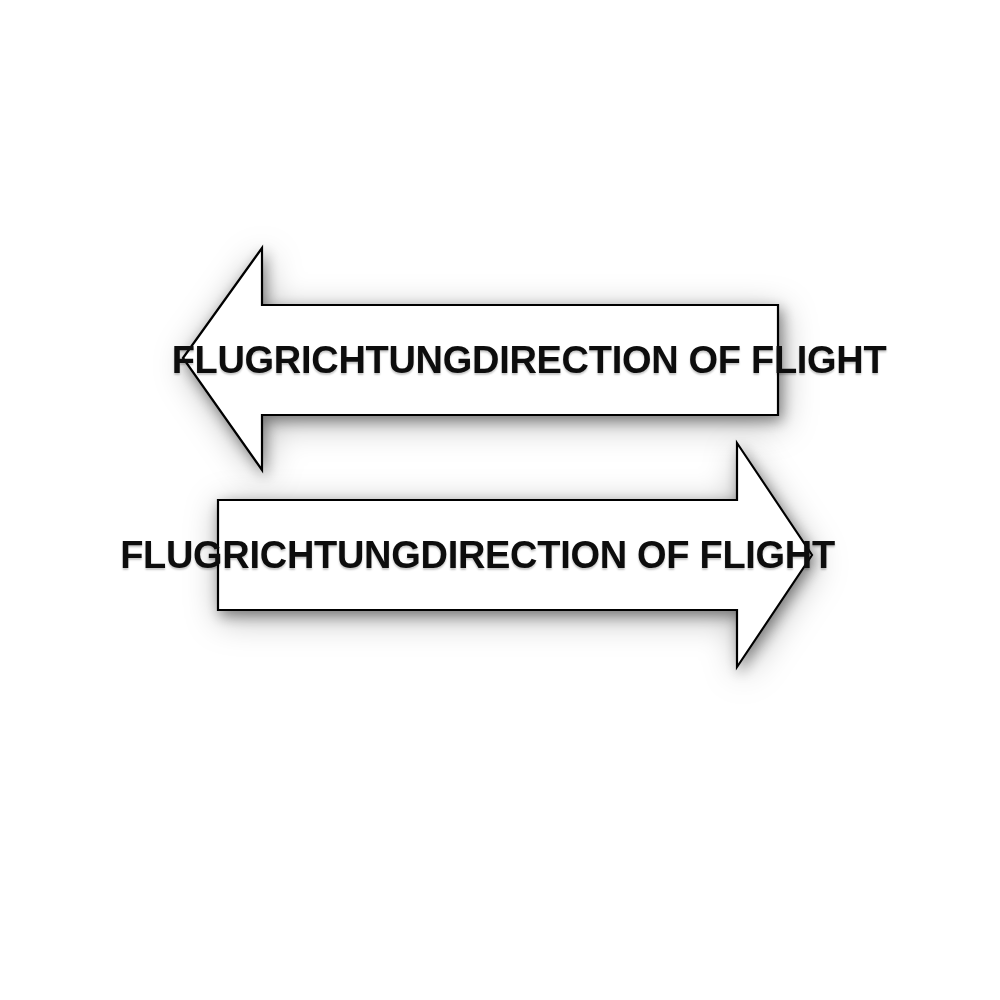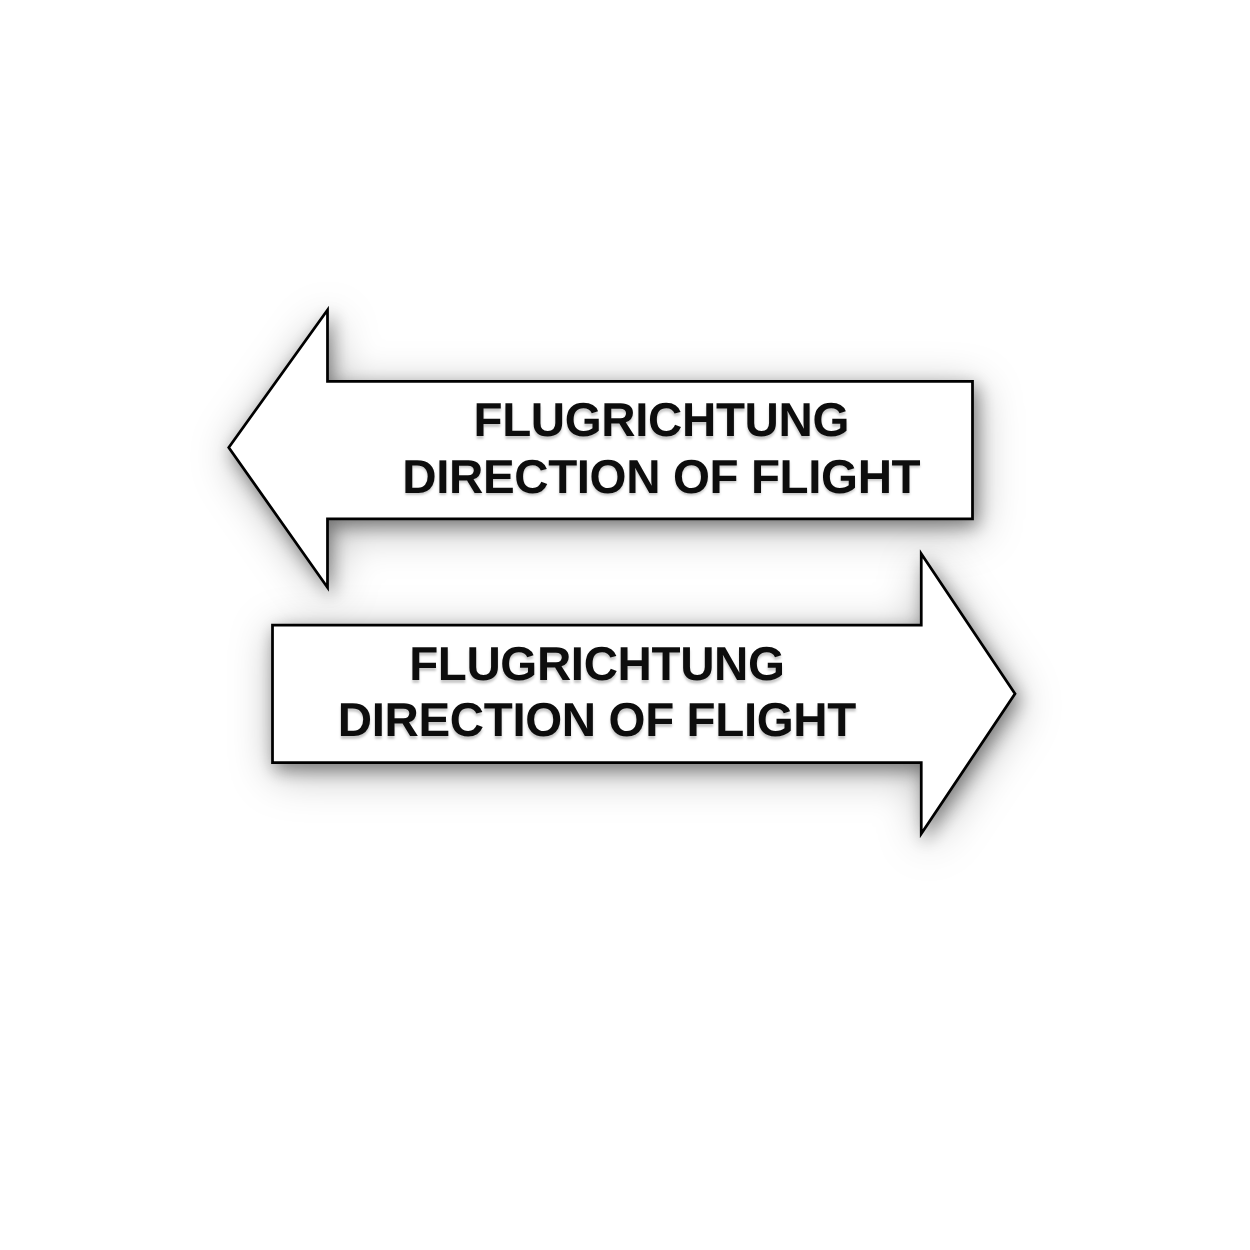--- a/index.html
+++ b/index.html
@@ -26,21 +26,20 @@
   }
   .arrow-shape {
     fill: #ffffff;
     stroke: #000000;
     stroke-width: 2.2;
     stroke-linejoin: miter;
   }
   .arrow-label {
     position: absolute;
     display: flex;
-    flex-direction: column;
     align-items: center;
     justify-content: center;
     text-align: center;
     font-weight: 700;
     font-size: 38px;
     line-height: 45px;
     letter-spacing: -0.3px;
     color: #0d0d0d;
     text-shadow: 0 2px 2px rgba(0,0,0,0.22);
     white-space: nowrap;

